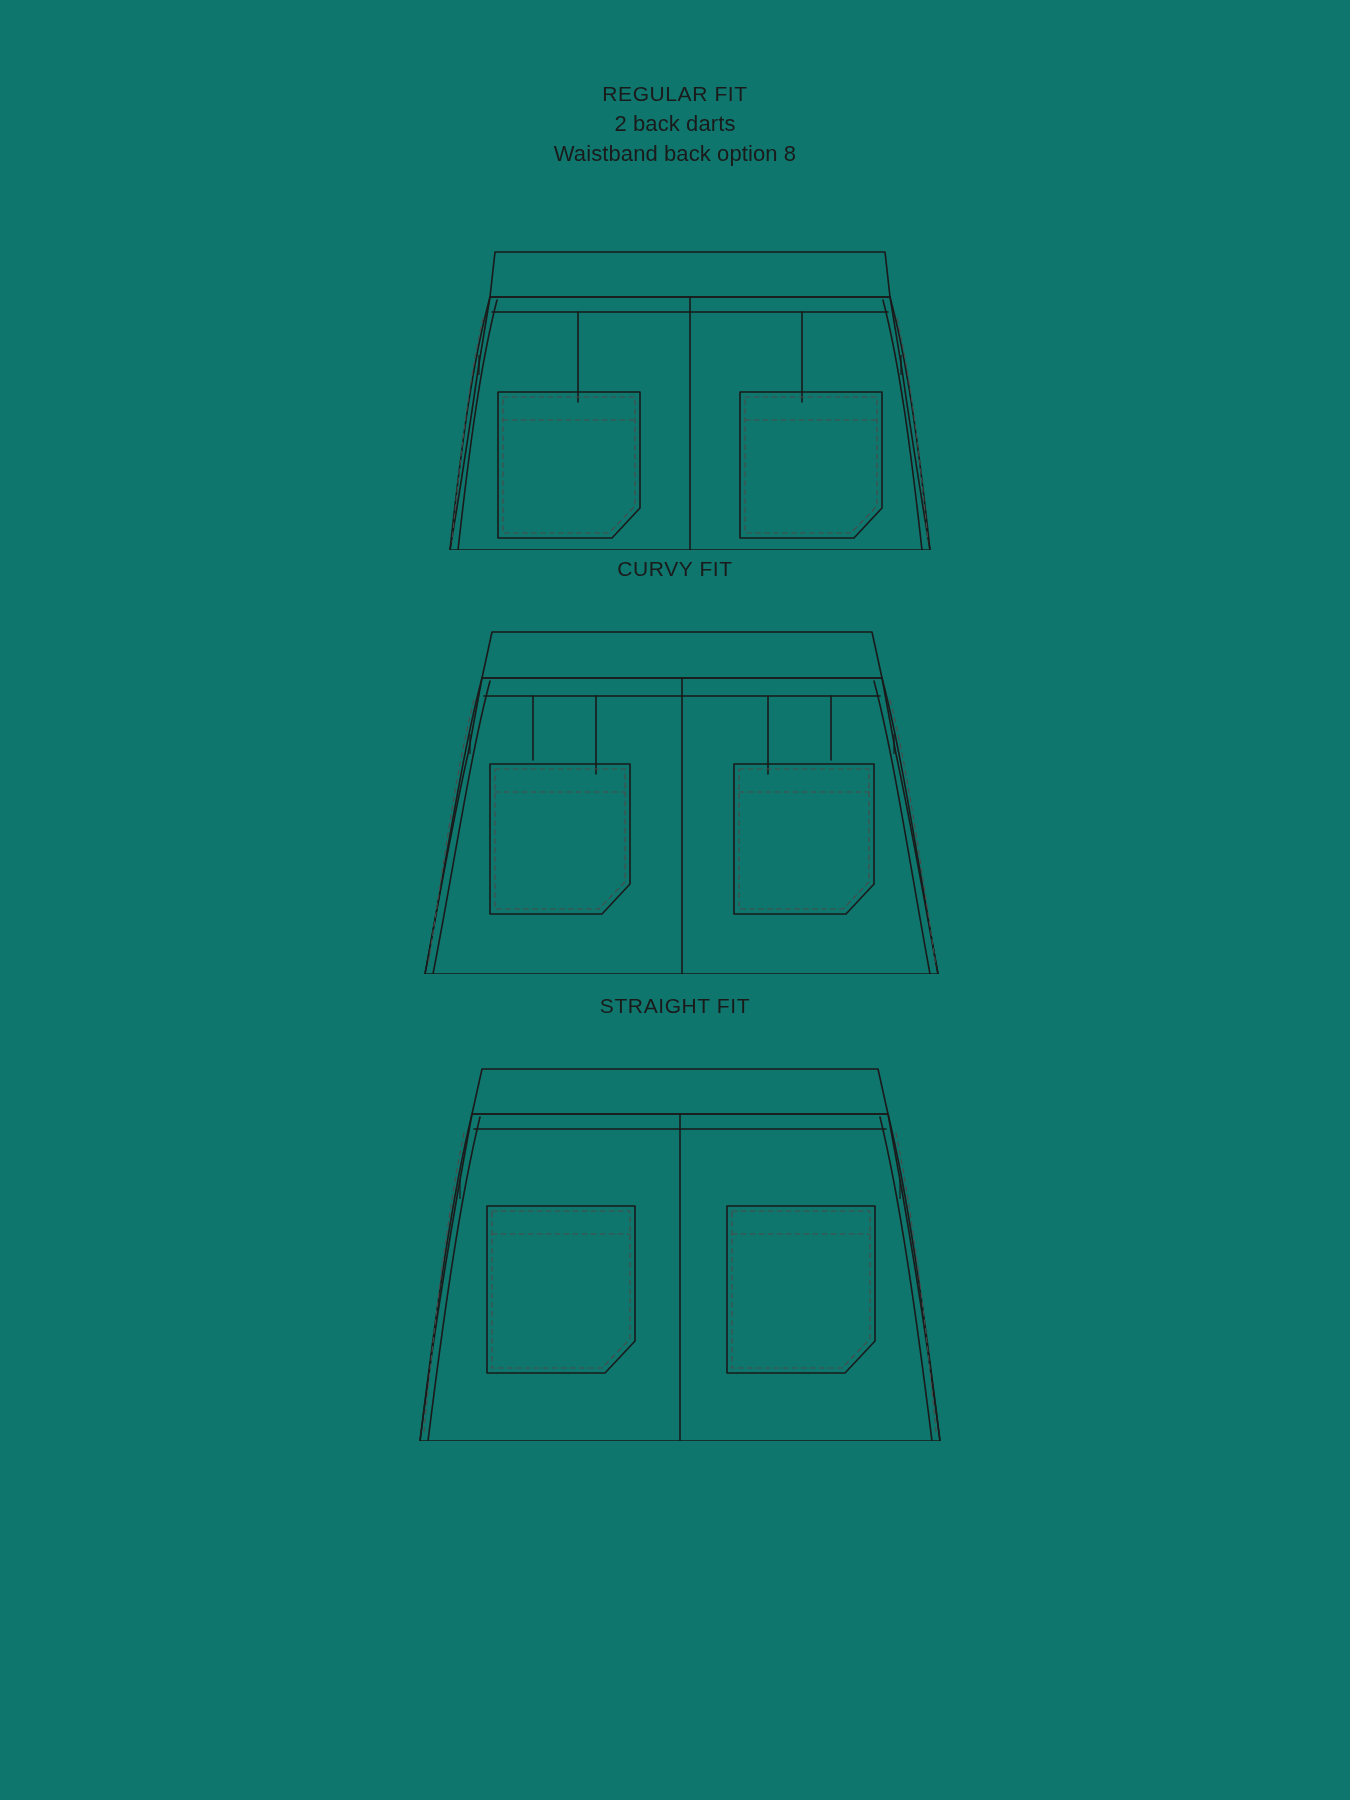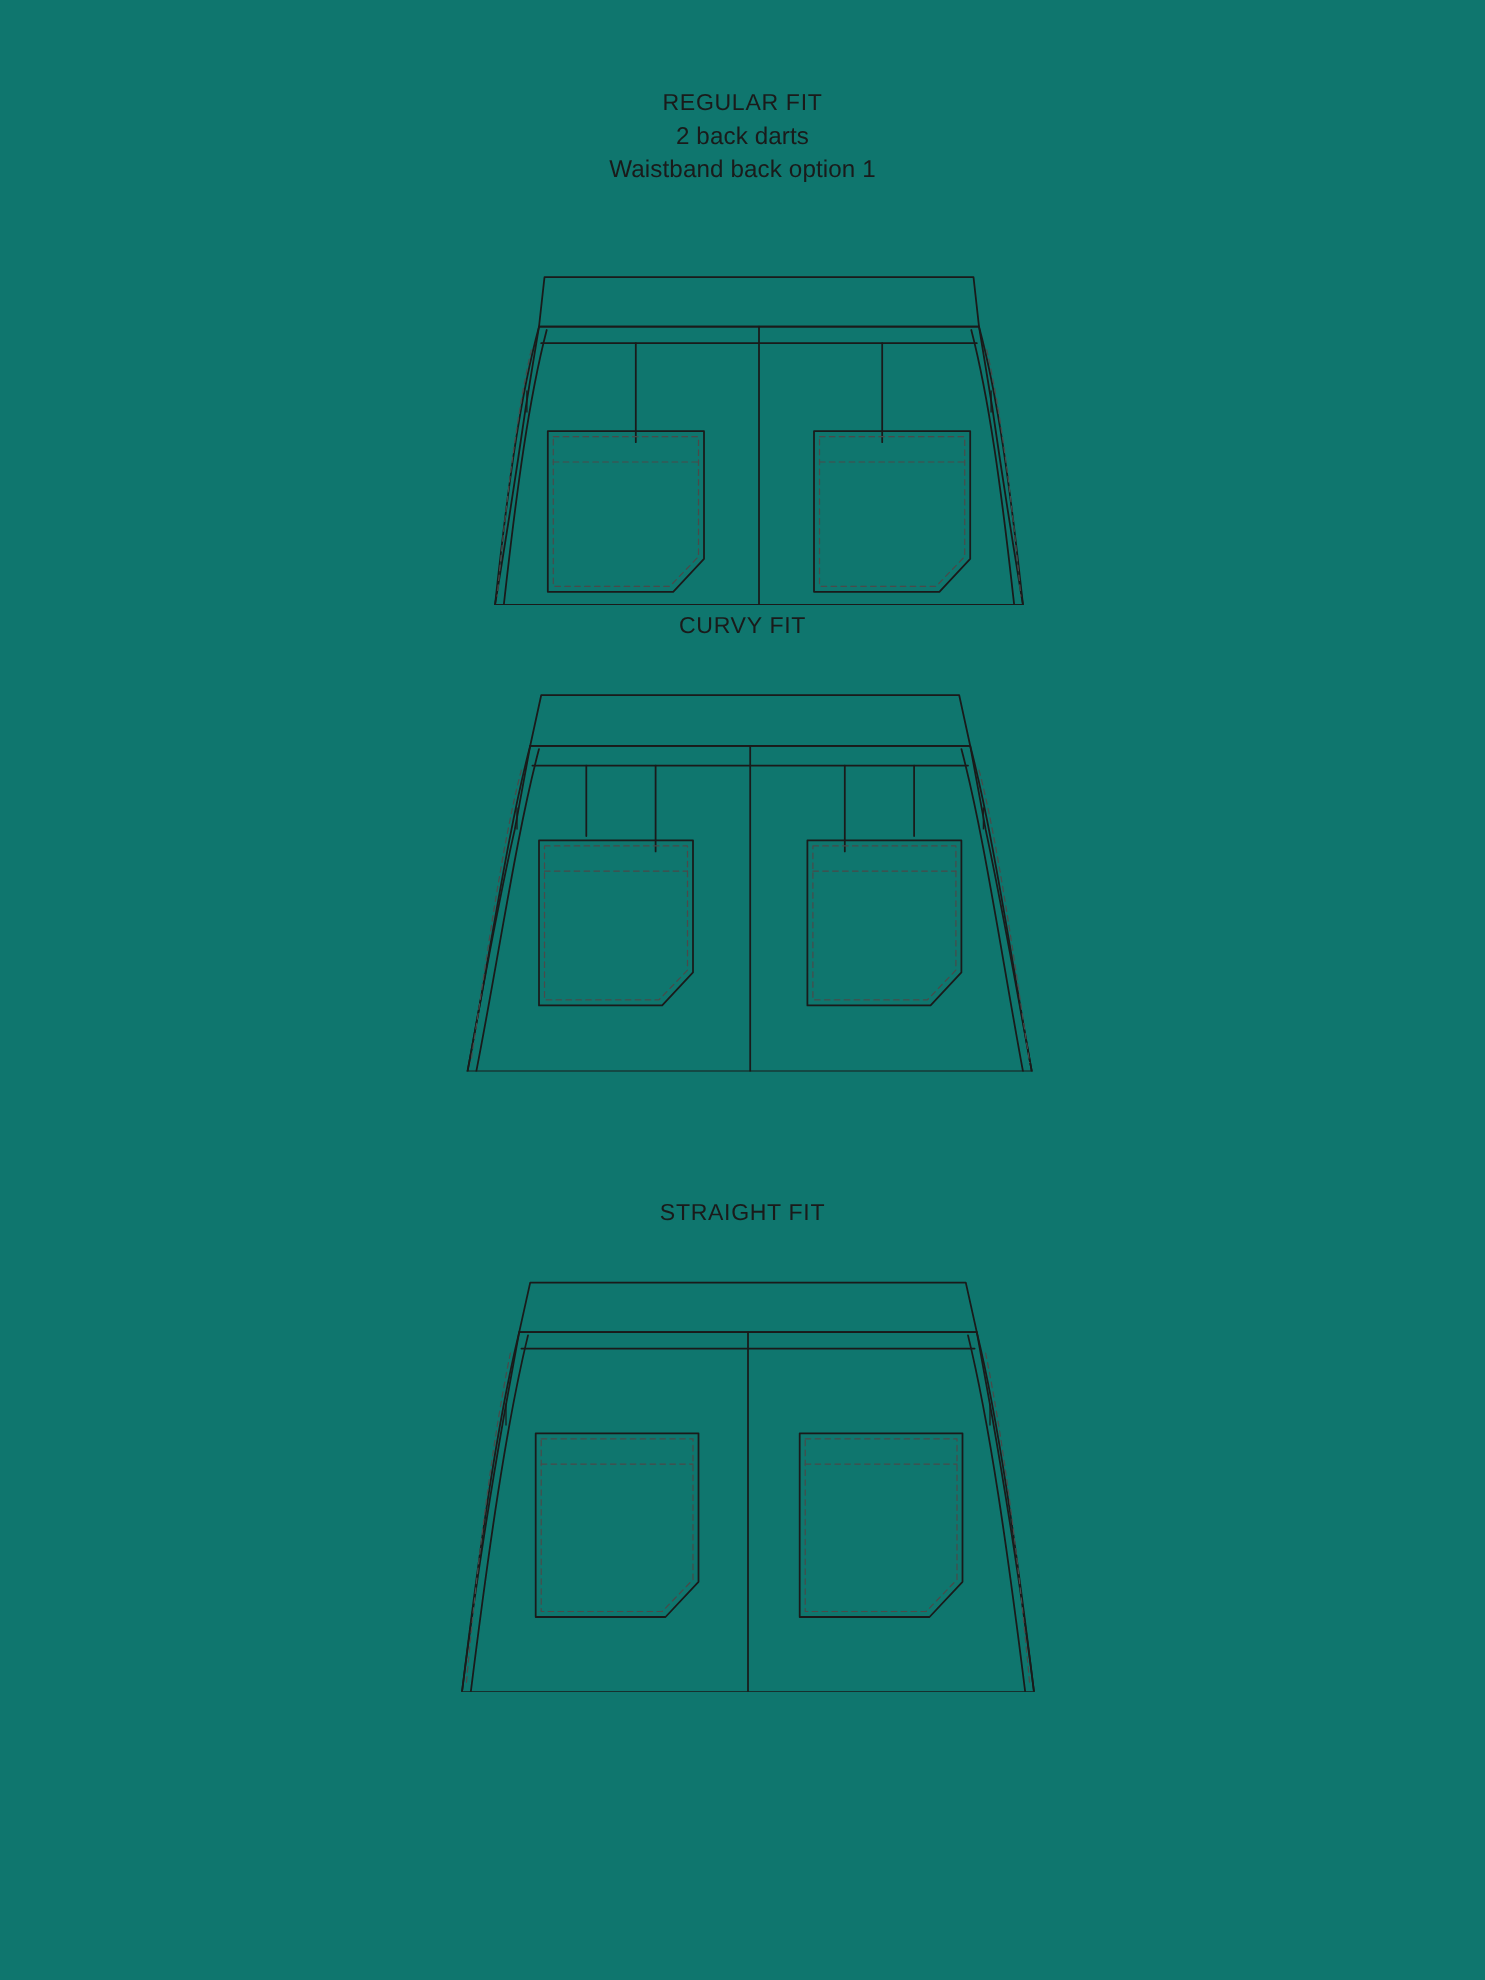--- a/index.html
+++ b/index.html
@@ -21,21 +21,21 @@
     position: relative;
     background: #0f766e;
   }
   .fit-block {
     position: absolute;
     left: 0;
     width: 1350px;
   }
   #block-regular { top: 80px; }
   #block-curvy   { top: 555px; }
-  #block-straight{ top: 1089px; }
+  #block-straight{ top: 992px; }
 
   .caption {
     width: 1350px;
     text-align: center;
     line-height: 1.38;
   }
   .caption .title {
     font-size: 21px;
     letter-spacing: 0.6px;
     color: #1a1a1a;
@@ -55,21 +55,21 @@
 </style>
 </head>
 <body>
 
 <div class="page">
 
   <div class="fit-block" id="block-regular">
     <div class="caption">
       <span class="title">REGULAR FIT</span>
       <span class="sub">2 back darts</span>
-      <span class="sub">Waistband back option 1</span>
+      <span class="sub">Waistband back option 8</span>
     </div>
     <div class="drawing">
       <svg width="1350" height="380" viewBox="0 0 1350 380" xmlns="http://www.w3.org/2000/svg">
         <g fill="none" stroke="#1a1a1a" stroke-width="1.6" stroke-linejoin="round" stroke-linecap="round">
 
           <path d="M495 82 L885 82 L890 127 L490 127 Z"></path>
 
           <path d="M490 127 L478 200 C470 255 460 320 450 380 L930 380 C920 320 910 255 902 200 L890 127 Z"></path>
 
           <path d="M490 127 C473 190 462 270 450 380"></path>

